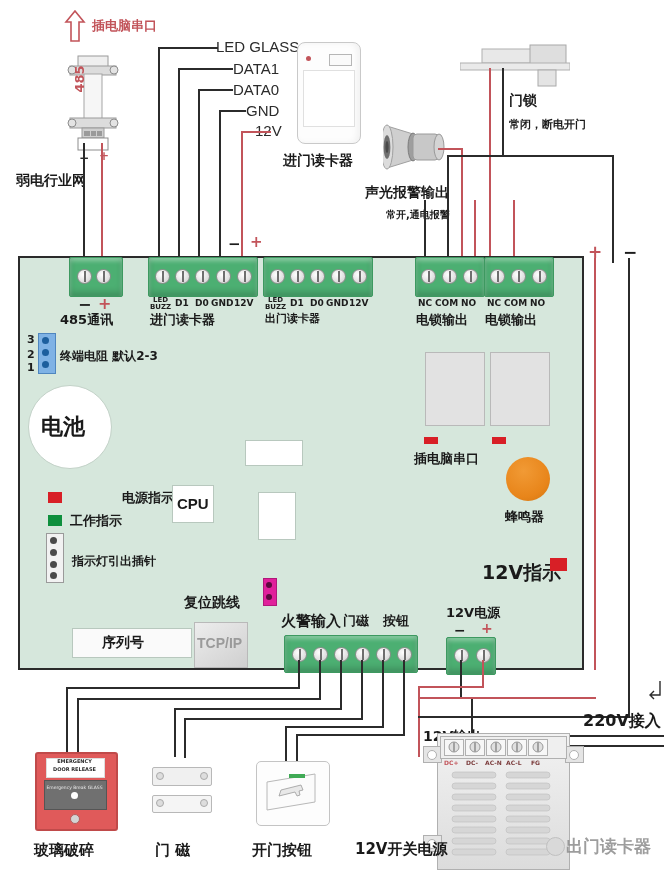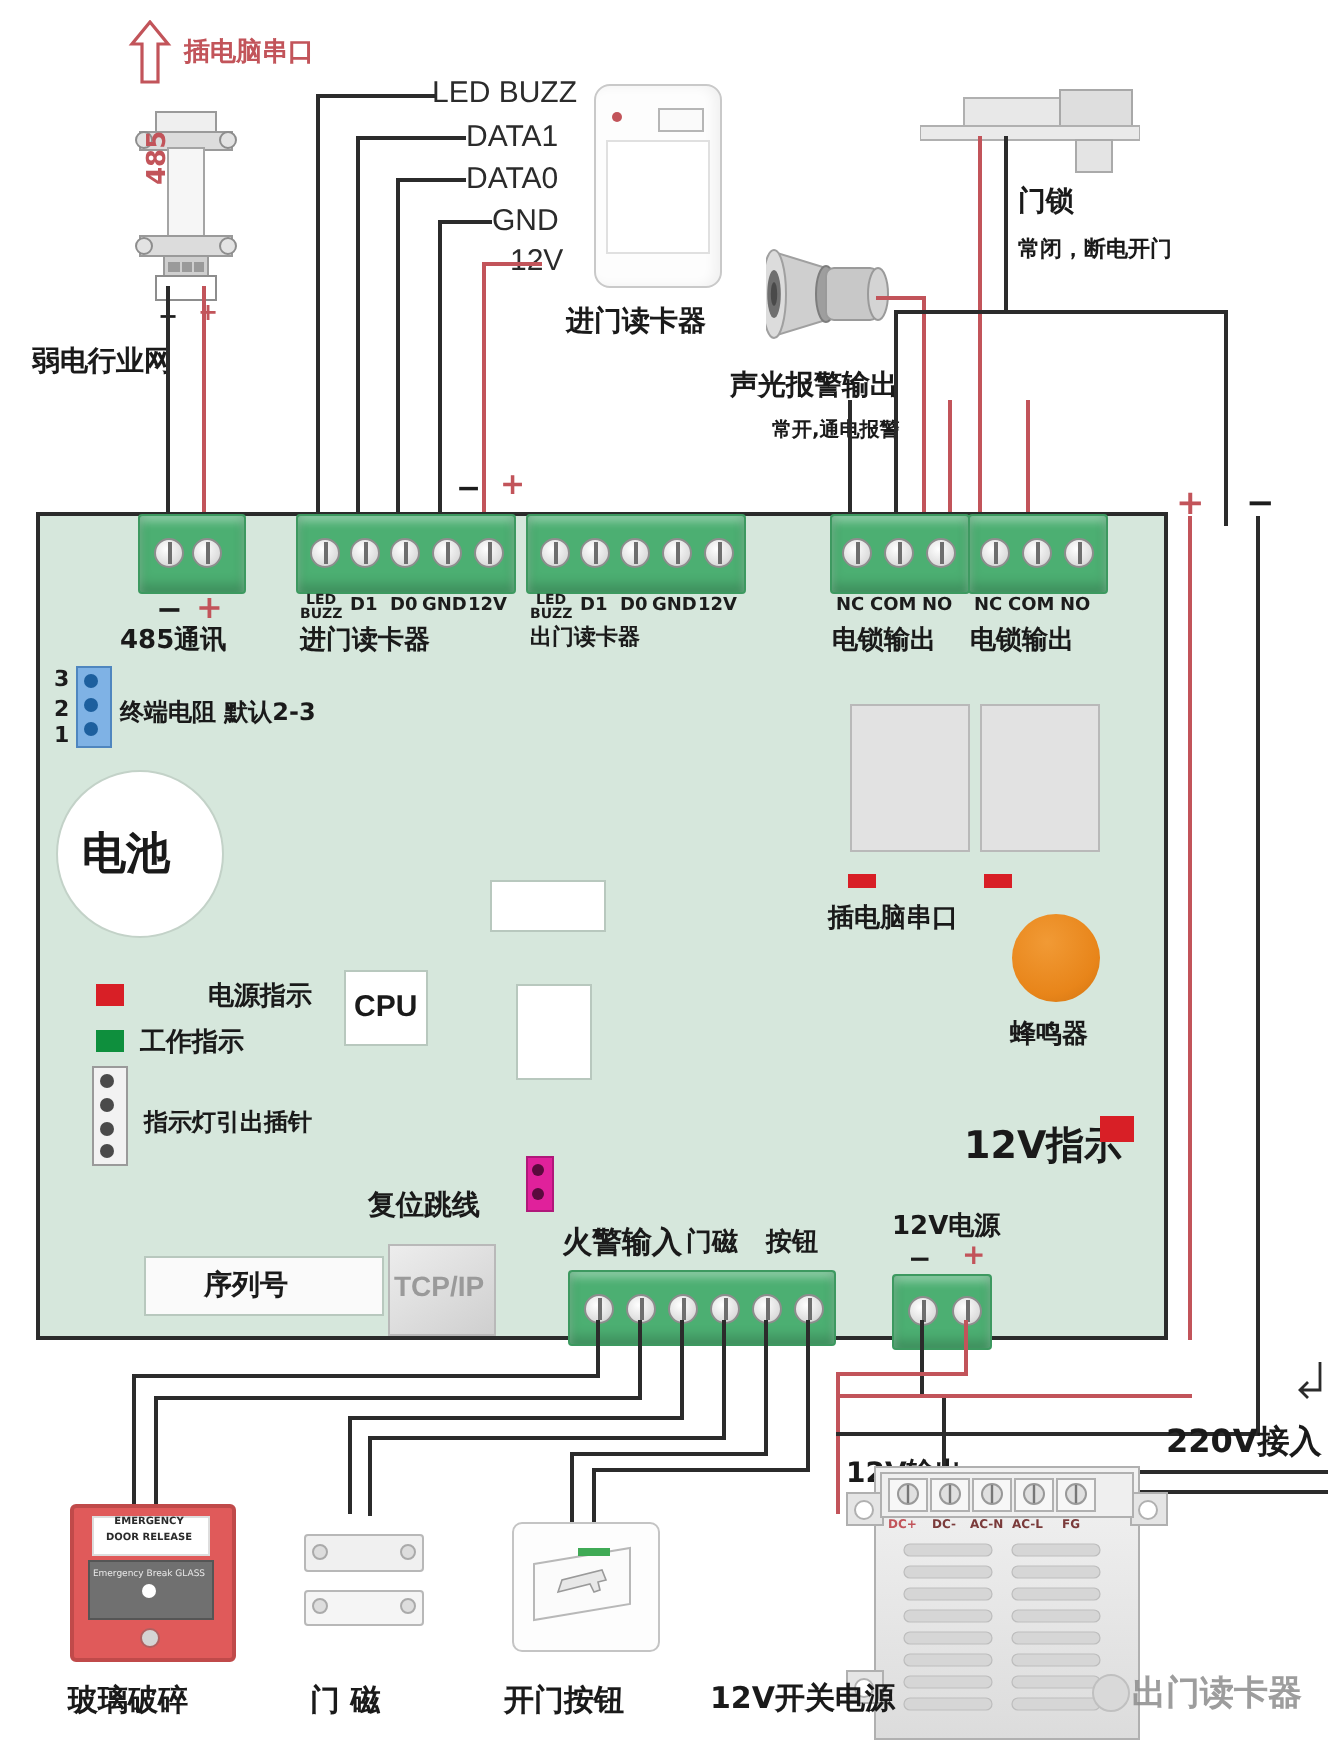--- a/index.html
+++ b/index.html
@@ -65,21 +65,21 @@
 </div>
 <div class="abs" style="left:72px;top:78px;width:14px;font-size:13px;font-weight:bold;color:#c2545a;transform:rotate(-90deg);transform-origin:center;">485</div>
 <div class="lbl minus" style="left:79px;top:151px;font-size:12px;">−</div>
 <div class="lbl plus" style="left:99px;top:149px;font-size:12px;">+</div>
 <div class="devlabel" style="left:16px;top:172px;">弱电行业网</div>
 
 <div class="wire" style="left:83px;top:143px;width:2px;height:114px;"></div>
 <div class="wire-r" style="left:101px;top:143px;width:2px;height:114px;"></div>
 <div class="wire-r" style="left:85px;top:256px;width:18px;height:2px;"></div>
 
-<div class="toplab" style="left:216px;top:38px;">LED BUZZ</div>
+<div class="toplab" style="left:216px;top:38px;">LED GLASS</div>
 <div class="toplab" style="left:233px;top:60px;">DATA1</div>
 <div class="toplab" style="left:233px;top:81px;">DATA0</div>
 <div class="toplab" style="left:246px;top:102px;">GND</div>
 <div class="toplab" style="left:255px;top:122px;">12V</div>
 
 <div class="wire" style="left:158px;top:47px;width:60px;height:2px;"></div>
 <div class="wire" style="left:158px;top:47px;width:2px;height:210px;"></div>
 <div class="wire" style="left:178px;top:68px;width:55px;height:2px;"></div>
 <div class="wire" style="left:178px;top:68px;width:2px;height:189px;"></div>
 <div class="wire" style="left:198px;top:89px;width:35px;height:2px;"></div>
@@ -199,21 +199,21 @@
 <div class="bluepin" style="left:42px;top:361px;"></div>
 <div class="lbl" style="left:27px;top:333px;font-weight:bold;font-size:11px;">3</div>
 <div class="lbl" style="left:27px;top:348px;font-weight:bold;font-size:11px;">2</div>
 <div class="lbl" style="left:27px;top:361px;font-weight:bold;font-size:11px;">1</div>
 <div class="devlabel" style="left:60px;top:348px;font-size:12px;">终端电阻 默认2-3</div>
 
 <div class="ellipse" style="left:28px;top:385px;width:82px;height:82px;"></div>
 <div class="devlabel" style="left:41px;top:412px;font-size:22px;">电池</div>
 
 <div class="redled" style="left:48px;top:492px;width:14px;height:11px;"></div>
-<div class="devlabel" style="left:70px;top:489px;font-size:13px;padding-left:34px;">电源指示</div>
+<div class="devlabel" style="left:88px;top:489px;font-size:13px;padding-left:34px;">电源指示</div>
 <div class="greenled" style="left:48px;top:515px;width:14px;height:11px;"></div>
 <div class="devlabel" style="left:70px;top:512px;font-size:13px;">工作指示</div>
 
 <div class="pinhdr" style="left:46px;top:533px;width:16px;height:48px;"></div>
 <div class="pin" style="left:50px;top:537px;"></div>
 <div class="pin" style="left:50px;top:549px;"></div>
 <div class="pin" style="left:50px;top:561px;"></div>
 <div class="pin" style="left:50px;top:572px;"></div>
 <div class="devlabel" style="left:72px;top:553px;font-size:12px;">指示灯引出插针</div>
 

